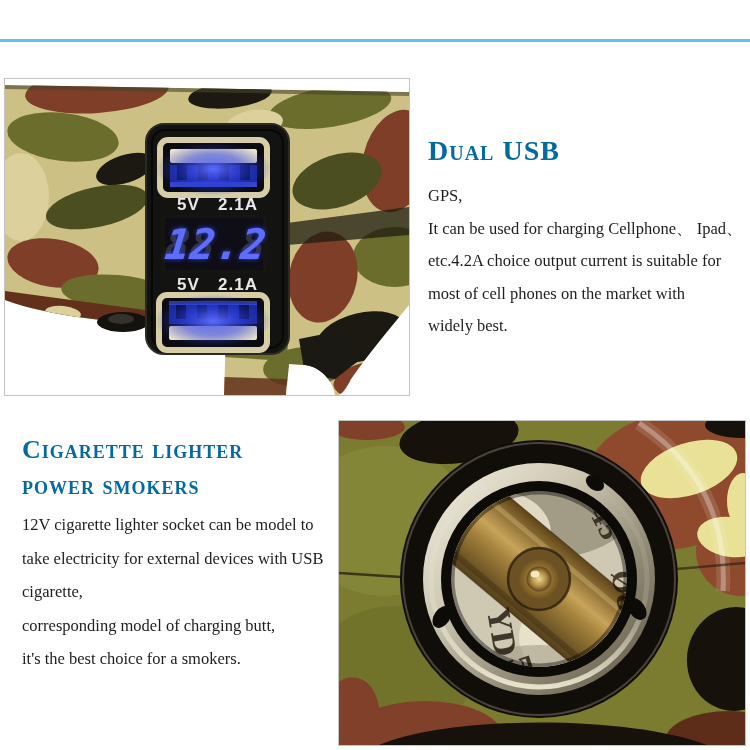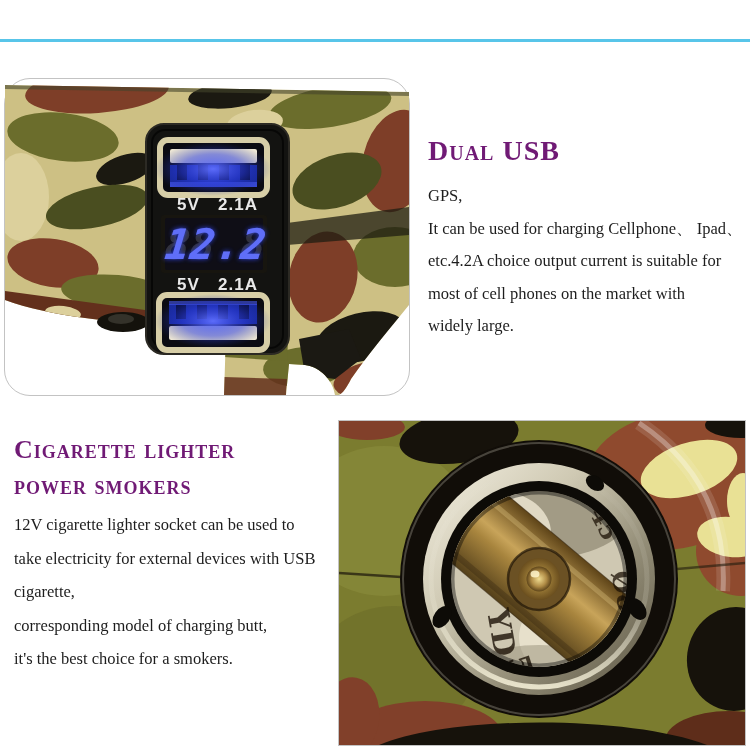--- a/index.html
+++ b/index.html
@@ -1,26 +1,26 @@
 <!DOCTYPE html>
 <html><head>
 <meta charset="utf-8">
 <style>
   html,body{margin:0;padding:0;background:#fff;}
   .canvas{position:relative;width:750px;height:750px;background:#fff;overflow:hidden;
           font-family:"Liberation Serif","DejaVu Serif",serif;}
   .divider{position:absolute;left:0;top:39px;width:750px;height:3px;background:#58c5e9;}
   .photo{position:absolute;margin:0;padding:0;border:1px solid #c3c3c3;background:#fff;box-sizing:border-box;}
-  .photo-top{left:4px;top:78px;width:406px;height:318px;border-radius:26px;}
+  .photo-top{left:4px;top:78px;width:406px;height:318px;}
   .photo-bottom{left:338px;top:420px;width:408px;height:326px;}
   .photo svg{display:block;}
   .text-block{position:absolute;color:#1d1d1d;}
   .tb-right{left:428px;top:134px;width:320px;}
-  .tb-left{left:14px;top:432px;width:322px;}
-  h1.sec,h2.sec{font-variant:small-caps;font-weight:bold;color:#701a75;margin:0;letter-spacing:1px;
+  .tb-left{left:22px;top:432px;width:322px;}
+  h1.sec,h2.sec{font-variant:small-caps;font-weight:bold;color:#0369a1;margin:0;letter-spacing:1px;
                 font-family:"Liberation Serif","DejaVu Serif",serif;}
   h1.sec{font-size:28px;line-height:34px;margin-bottom:12px;}
   h2.sec{font-size:26px;line-height:36px;margin-bottom:4px;}
   .bodyline{font-size:16.5px;white-space:nowrap;color:#1d1d1d;}
   .tb-right .bodyline{line-height:32.5px;}
   .tb-left .bodyline{line-height:33.5px;}
   .led{font-family:"DejaVu Sans Mono",monospace;font-style:italic;font-weight:bold;}
   .plabel{font-family:"Liberation Sans","DejaVu Sans",sans-serif;font-weight:bold;letter-spacing:1px;}
   .stamp{font-family:"DejaVu Serif","Liberation Serif",serif;font-weight:bold;}
 </style>
@@ -137,29 +137,29 @@
       </g>
     </svg>
   </figure>
 
   <section class="text-block tb-right">
     <h1 class="sec">Dual USB</h1>
     <div class="bodyline">GPS,</div>
     <div class="bodyline">It can be used for charging Cellphone、 Ipad、</div>
     <div class="bodyline">etc.4.2A choice output current is suitable for</div>
     <div class="bodyline">most of cell phones on the market with</div>
-    <div class="bodyline">widely large.</div>
+    <div class="bodyline">widely best.</div>
   </section>
 
   <section class="text-block tb-left">
     <h2 class="sec">
       <div>Cigarette lighter</div>
       <div>power smokers</div>
     </h2>
-    <div class="bodyline">12V cigarette lighter socket can be used to</div>
+    <div class="bodyline">12V cigarette lighter socket can be model to</div>
     <div class="bodyline">take electricity for external devices with USB</div>
     <div class="bodyline">cigarette,</div>
     <div class="bodyline">corresponding model of charging butt,</div>
     <div class="bodyline">it's the best choice for a smokers.</div>
   </section>
 
   <figure class="photo photo-bottom">
     <svg viewBox="0 0 406 324" width="406" height="324">
       <defs>
         <linearGradient id="metalGrad" x1="0" y1="0" x2="1" y2="1">

